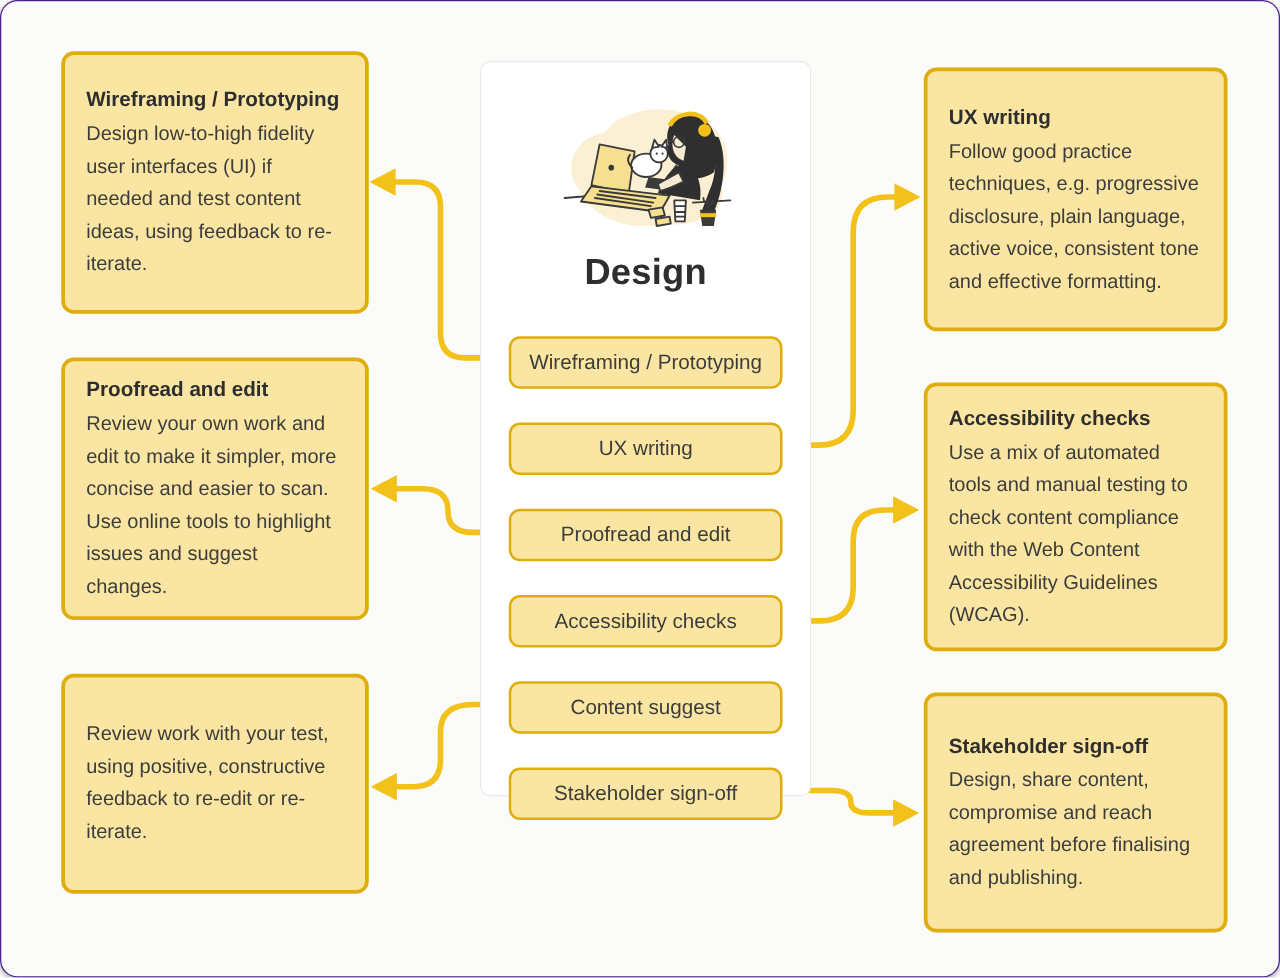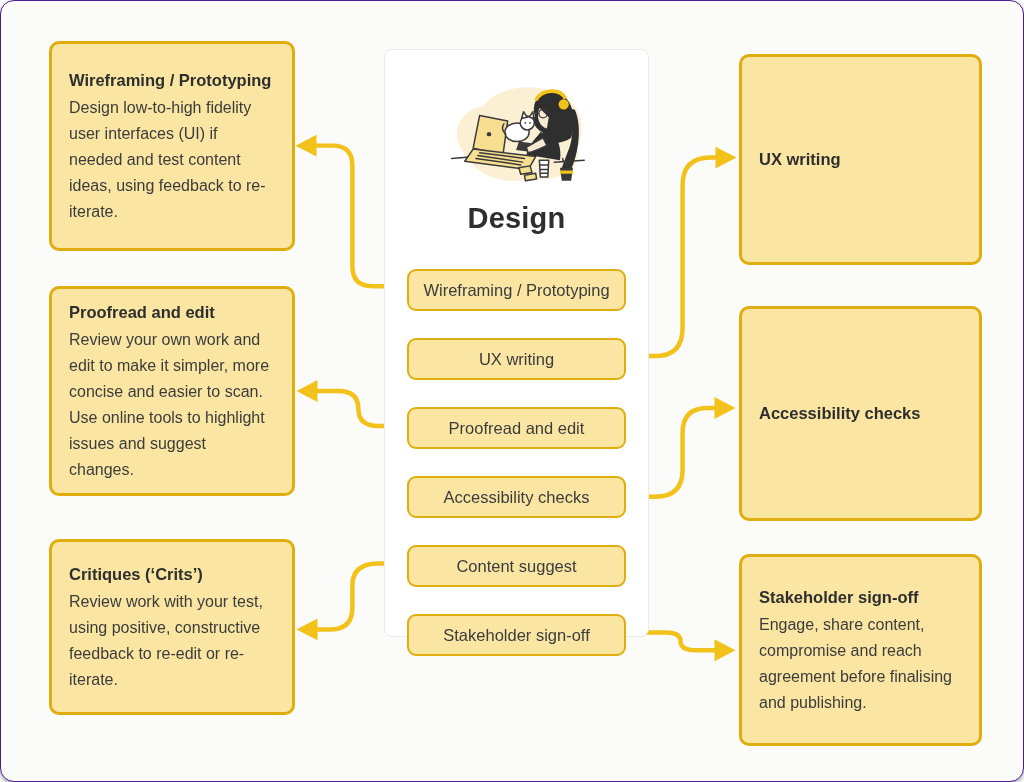--- a/index.html
+++ b/index.html
@@ -132,33 +132,34 @@
 
   <aside class="note l l1">
     <h3>Wireframing / Prototyping</h3>
     <p>Design low-to-high fidelity user interfaces (UI) if needed and test content ideas, using feedback to re-iterate.</p>
   </aside>
   <aside class="note l l2">
     <h3>Proofread and edit</h3>
     <p>Review your own work and edit to make it simpler, more concise and easier to scan. Use online tools to highlight issues and suggest changes.</p>
   </aside>
   <aside class="note l l3">
-    <h3>Critiques (‘Crits’)</h3>
     <p>Review work with your test, using positive, constructive feedback to re-edit or re-iterate.</p>
   </aside>
 
   <aside class="note r r1">
     <h3>UX writing</h3>
+    <p>Follow good practice techniques, e.g. progressive disclosure, plain language, active voice, consistent tone and effective formatting.</p>
   </aside>
   <aside class="note r r2">
     <h3>Accessibility checks</h3>
+    <p>Use a mix of automated tools and manual testing to check content compliance with the Web Content Accessibility Guidelines (WCAG).</p>
   </aside>
   <aside class="note r r3">
     <h3>Stakeholder sign-off</h3>
-    <p>Engage, share content, compromise and reach agreement before finalising and publishing.</p>
+    <p>Design, share content, compromise and reach agreement before finalising and publishing.</p>
   </aside>
 
   <section class="panel">
     <div class="illus">
       <svg viewBox="0 0 160 120" width="156" height="112">
 
         <path fill="#fbf0d3" d="M22,76 C8,58 18,32 44,28 C60,6 102,2 122,16 C148,20 156,52 144,74 C152,96 122,110 96,106 C60,114 32,98 22,76 Z"></path>
 
         <path class="ink" stroke="#c9c2ae" d="M10,84 L58,80 M120,88 L152,86"></path>
 

